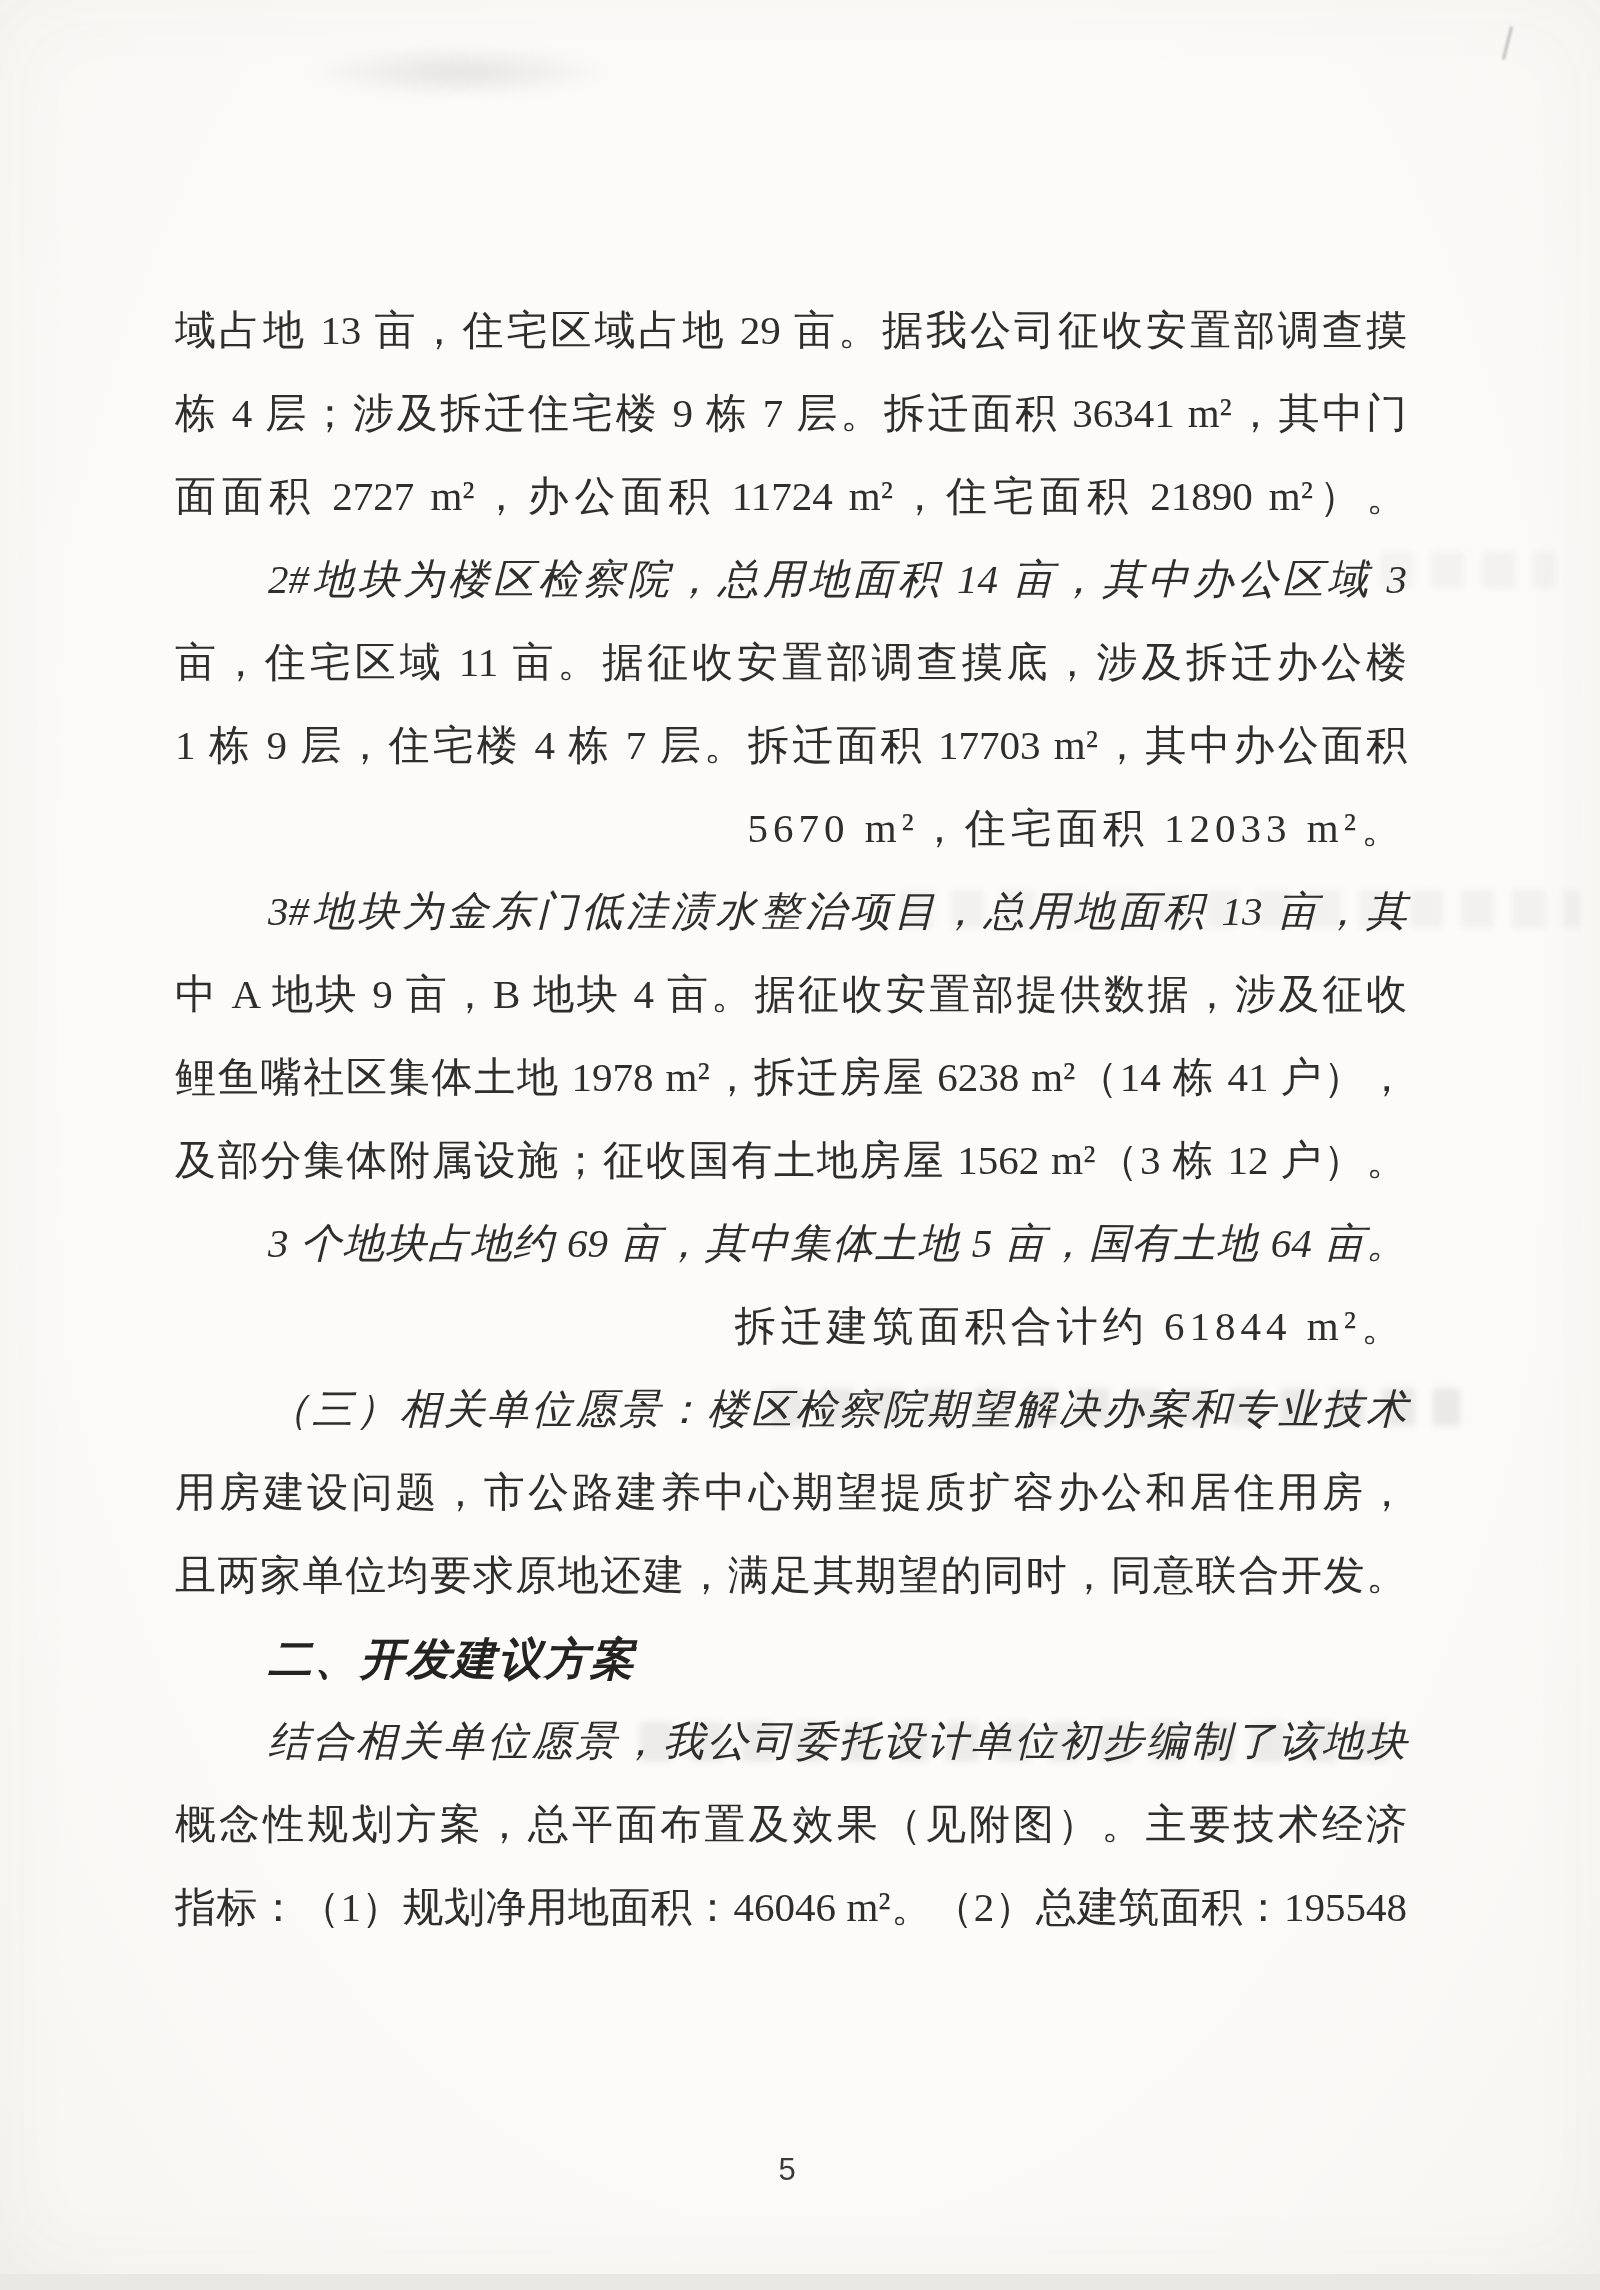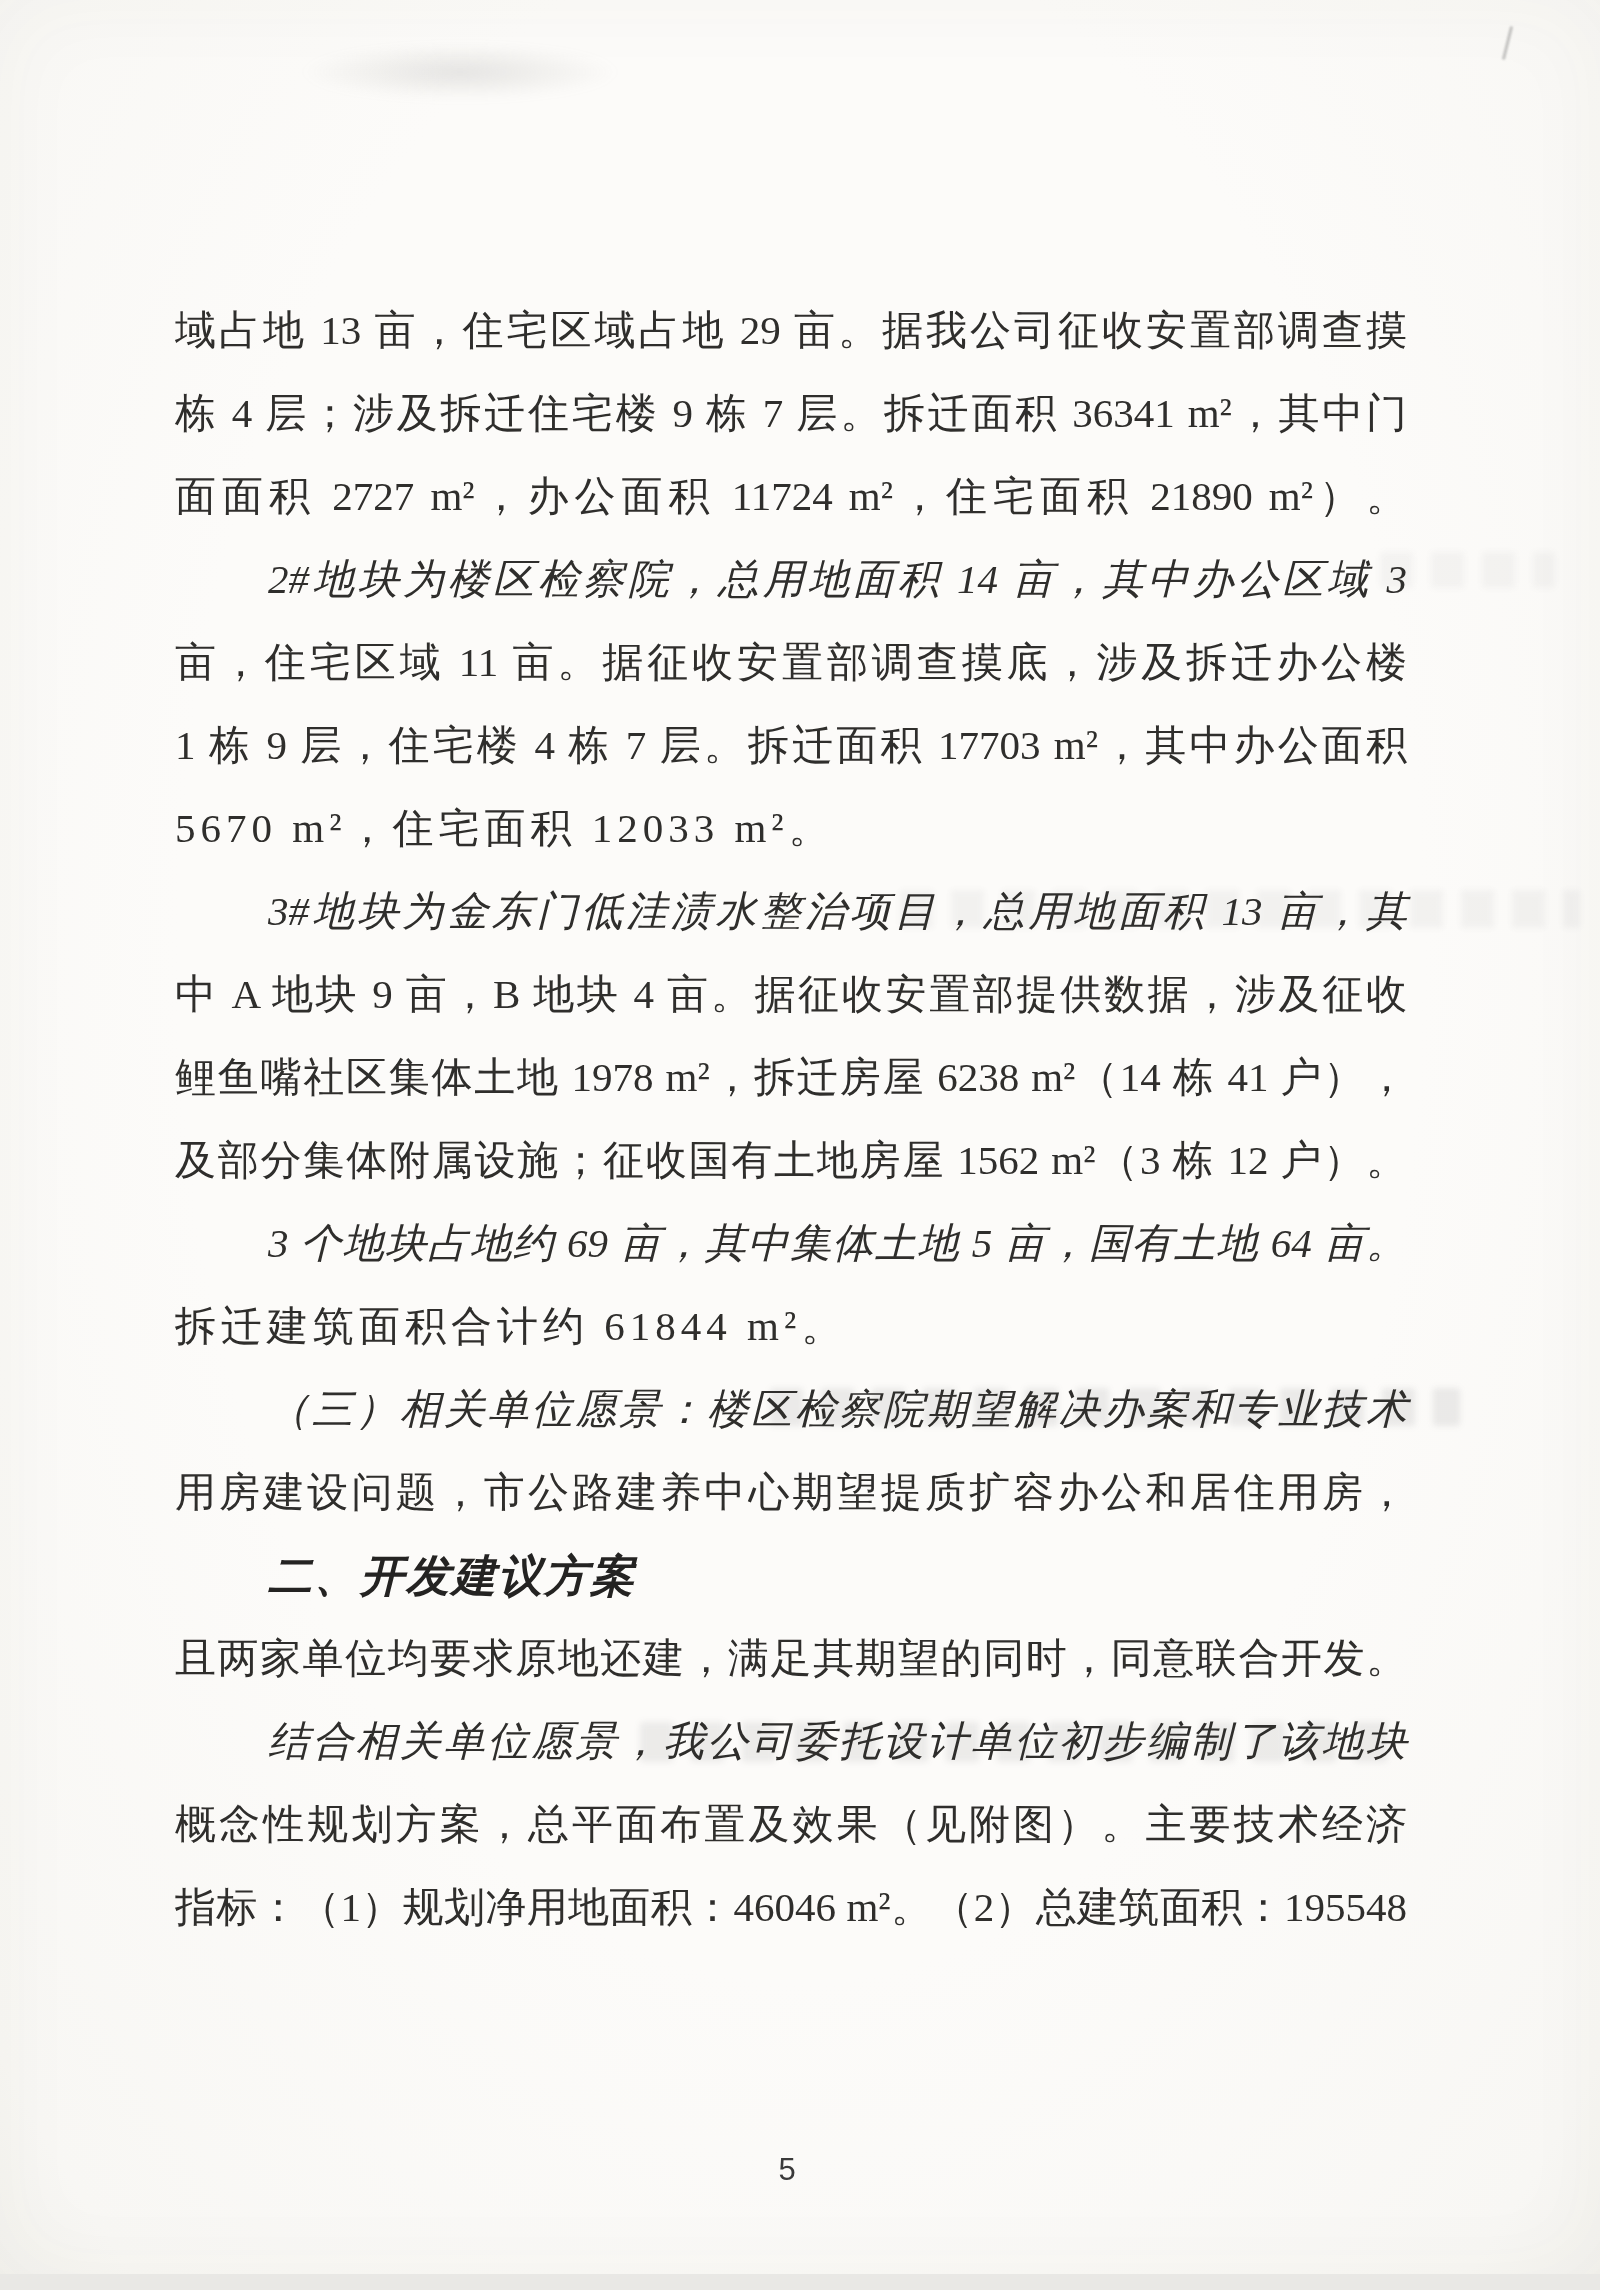--- a/index.html
+++ b/index.html
@@ -30,21 +30,21 @@
     white-space:nowrap;
     color:#2f2e2c;
   }
   .line.justify{
     white-space:normal;
     text-align:justify;
     text-align-last:justify;
     text-justify:inter-character;
   }
   .line.plain{
-    text-align:left;
+    text-align:right;
     letter-spacing:5px;
   }
   .line.indent{
     padding-left:93px;
     font-style:italic;
   }
   .line.heading{
     font-family:"Liberation Sans","DejaVu Sans",sans-serif;
     font-weight:bold;
     font-size:44px;
@@ -110,21 +110,21 @@
       <div class="line justify">1 栋 9 层，住宅楼 4 栋 7 层。拆迁面积 17703 m²，其中办公面积</div>
       <div class="line plain">5670 m²，住宅面积 12033 m²。</div>
       <div class="line justify indent">3#地块为金东门低洼渍水整治项目，总用地面积 13 亩，其</div>
       <div class="line justify">中 A 地块 9 亩，B 地块 4 亩。据征收安置部提供数据，涉及征收</div>
       <div class="line justify">鲤鱼嘴社区集体土地 1978 m²，拆迁房屋 6238 m²（14 栋 41 户），</div>
       <div class="line justify">及部分集体附属设施；征收国有土地房屋 1562 m²（3 栋 12 户）。</div>
       <div class="line justify indent">3 个地块占地约 69 亩，其中集体土地 5 亩，国有土地 64 亩。</div>
       <div class="line plain">拆迁建筑面积合计约 61844 m²。</div>
       <div class="line justify indent">（三）相关单位愿景：楼区检察院期望解决办案和专业技术</div>
       <div class="line justify">用房建设问题，市公路建养中心期望提质扩容办公和居住用房，</div>
+      <div class="line justify">且两家单位均要求原地还建，满足其期望的同时，同意联合开发。</div>
       <div class="line plain indent heading">二、开发建议方案</div>
-      <div class="line justify">且两家单位均要求原地还建，满足其期望的同时，同意联合开发。</div>
       <div class="line justify indent">结合相关单位愿景，我公司委托设计单位初步编制了该地块</div>
       <div class="line justify">概念性规划方案，总平面布置及效果（见附图）。主要技术经济</div>
       <div class="line justify">指标：（1）规划净用地面积：46046 m²。（2）总建筑面积：195548</div>
     </div>
 
   <div class="page-number">5</div>
 </div>
 
 </body></html>

